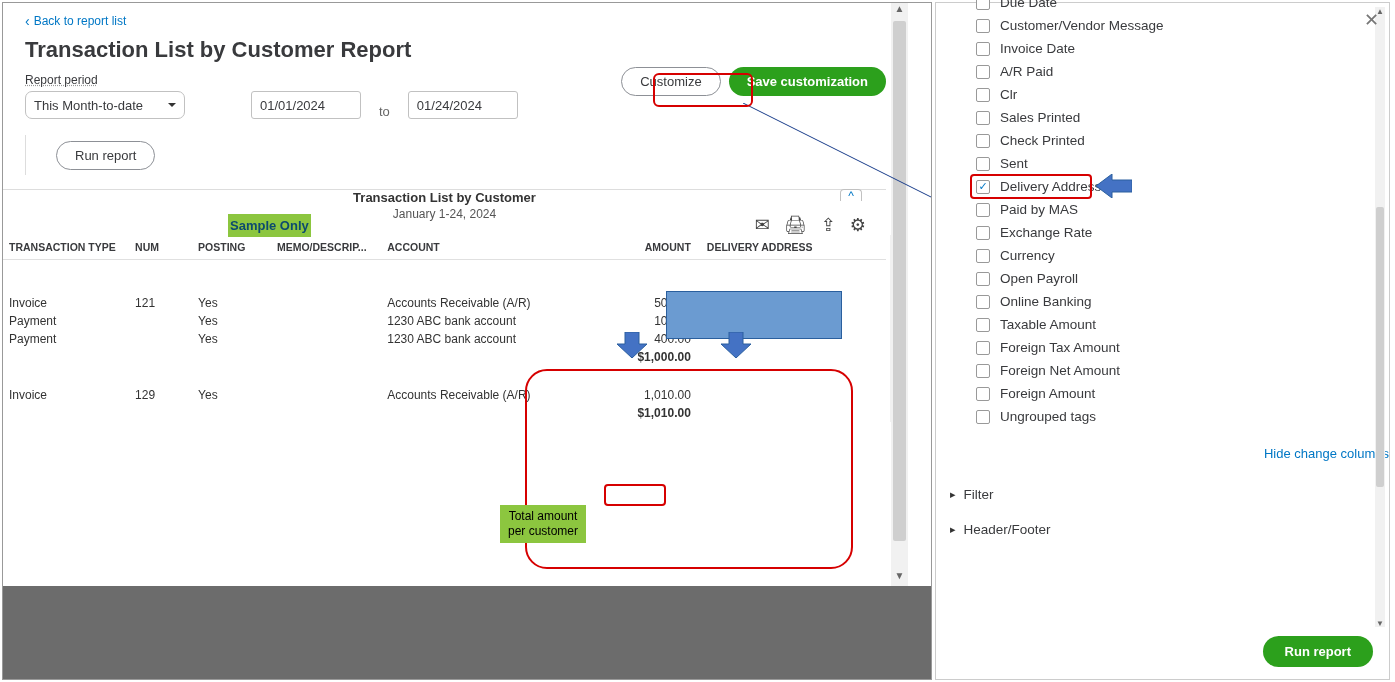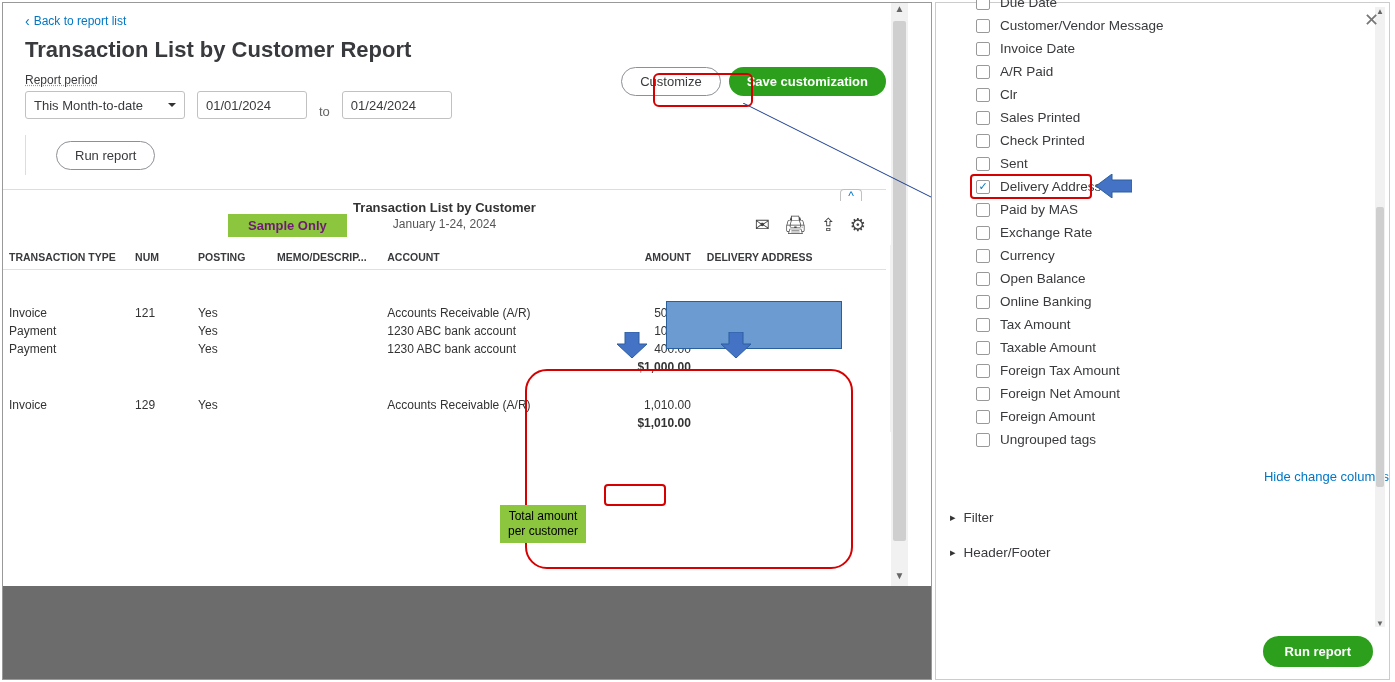--- a/index.html
+++ b/index.html
@@ -54,21 +54,21 @@
     font-size: 22px;
     font-weight: 600;
     color: #393a3d;
     padding: 0 0 10px 22px;
   }
 
   .filters-row1 {
     display: flex;
     align-items: center;
     padding: 0 22px;
-    gap: 12px;
+    gap: 18px;
     position: relative;
   }
   .filters-row1 .right-buttons {
     position: absolute;
     right: 22px;
     top: -6px;
     display: flex;
     gap: 8px;
   }
 
@@ -87,21 +87,21 @@
     background: #fff;
     height: 28px;
     padding: 0 8px;
     font-size: 13px;
     color: #393a3d;
     display: flex;
     align-items: center;
     justify-content: space-between;
     gap: 8px;
   }
-  .select-input { min-width: 160px; cursor: pointer; }
+  .select-input { min-width: 160px; cursor: pointer; border-radius: 7px; }
   .text-input { min-width: 110px; }
   .caret { border: 4px solid transparent; border-top-color: #333; width:0; height:0; position: relative; top:2px; }
 
   .to-label { color: #666; font-size: 13px; }
 
   .btn-outline {
     border: 1px solid #8d9096;
     background: #fff;
     border-radius: 16px;
     padding: 6px 18px;
@@ -137,24 +137,24 @@
     position: relative;
     margin: 4px 22px 0 0;
     border-top: 1px solid #ddd;
     background:#fff;
   }
   .sample-badge {
     position: absolute;
     left: 225px;
     top: 24px;
     background: #8cc63f;
-    color: #701a75;
+    color: #0c4a6e;
     font-size: 13px;
     font-weight: 600;
-    padding: 4px 20px;
+    padding: 4px 2px;
     z-index: 2;
   }
   .toolbar-icons {
     position: absolute;
     right: 20px;
     top: 24px;
     display: flex;
     gap: 14px;
     align-items: center;
     color: #444;
@@ -166,21 +166,20 @@
     font-size: 18px;
     font-weight: 500;
     color: #393a3d;
     padding-top: 82px;
   }
   .list-title {
     text-align: center;
     font-size: 13px;
     font-weight: 600;
     color: #333;
-    margin-top: 10px;
   }
   .date-range {
     text-align: center;
     font-size: 12px;
     color: #555;
     margin-top: 2px;
   }
 
   .grid {
     position: relative;
@@ -367,21 +366,21 @@
     <div class="report-title">Transaction List by Customer Report</div>
 
     <div class="filters-row1">
       <div>
         <span class="field-label">Report period</span>
         <div class="select-input">
           <span>This Month-to-date</span>
           <span class="caret"></span>
         </div>
       </div>
-      <div style="align-self:flex-end;">
+      <div style="align-self:flex-end;margin-left:48px;">
         <div class="text-input">
           <span>01/01/2024</span>
         </div>
       </div>
       <div style="align-self:flex-end;" class="to-label">to</div>
       <div style="align-self:flex-end;">
         <div class="text-input">
           <span>01/24/2024</span>
         </div>
       </div>
@@ -584,29 +583,25 @@
       <div class="panel-item">
         <span class="cb"></span>
         <span class="panel-label">Exchange Rate</span>
       </div>
       <div class="panel-item">
         <span class="cb"></span>
         <span class="panel-label">Currency</span>
       </div>
       <div class="panel-item">
         <span class="cb"></span>
-        <span class="panel-label">Open Balance</span>
+        <span class="panel-label">Open Payroll</span>
       </div>
       <div class="panel-item">
         <span class="cb"></span>
         <span class="panel-label">Online Banking</span>
-      </div>
-      <div class="panel-item">
-        <span class="cb"></span>
-        <span class="panel-label">Tax Amount</span>
       </div>
       <div class="panel-item">
         <span class="cb"></span>
         <span class="panel-label">Taxable Amount</span>
       </div>
       <div class="panel-item">
         <span class="cb"></span>
         <span class="panel-label">Foreign Tax Amount</span>
       </div>
       <div class="panel-item">

